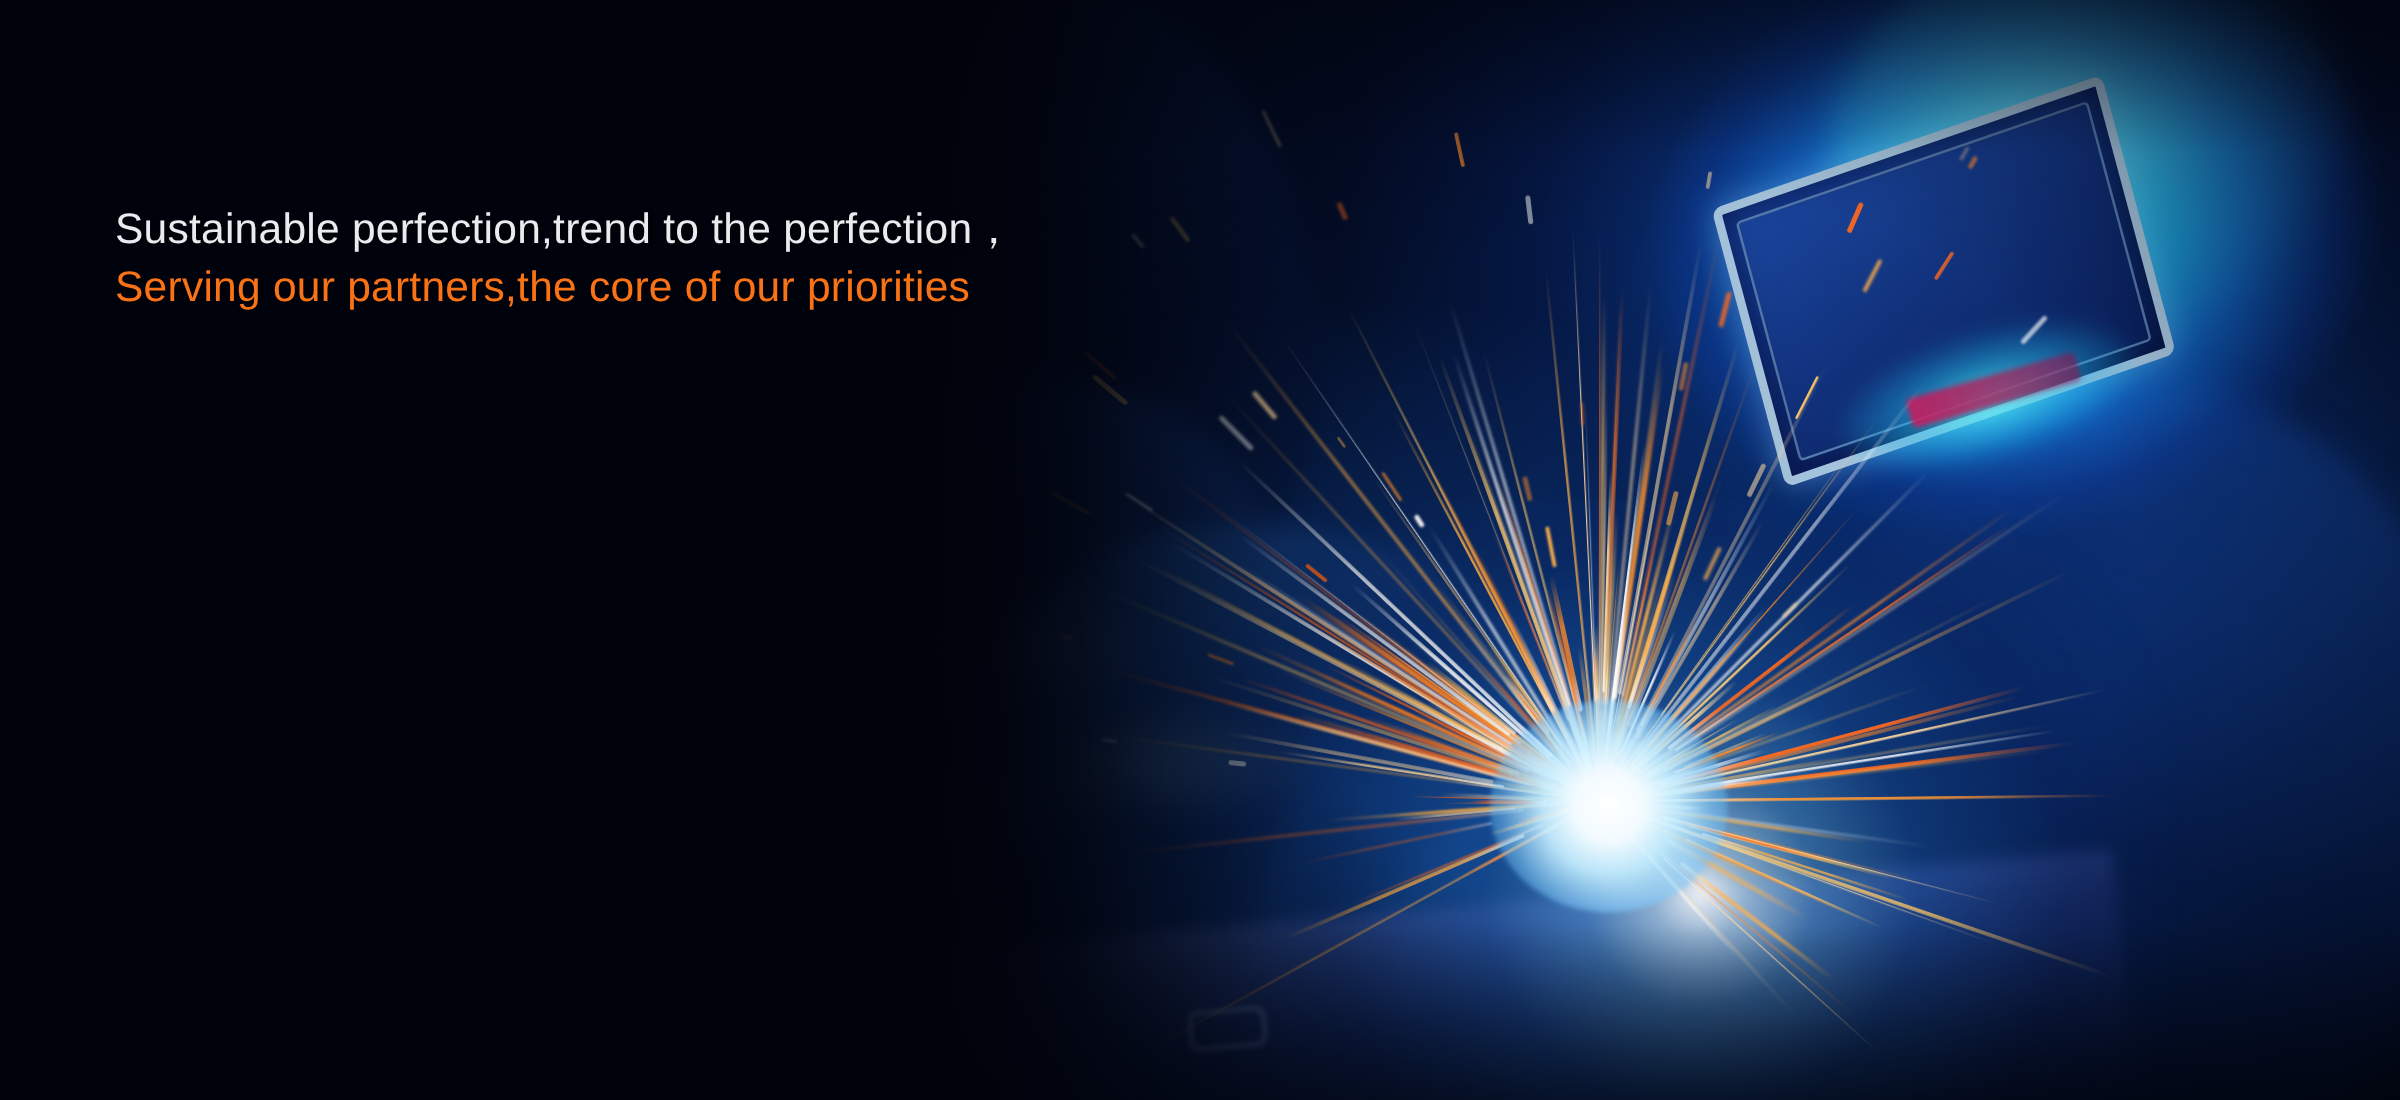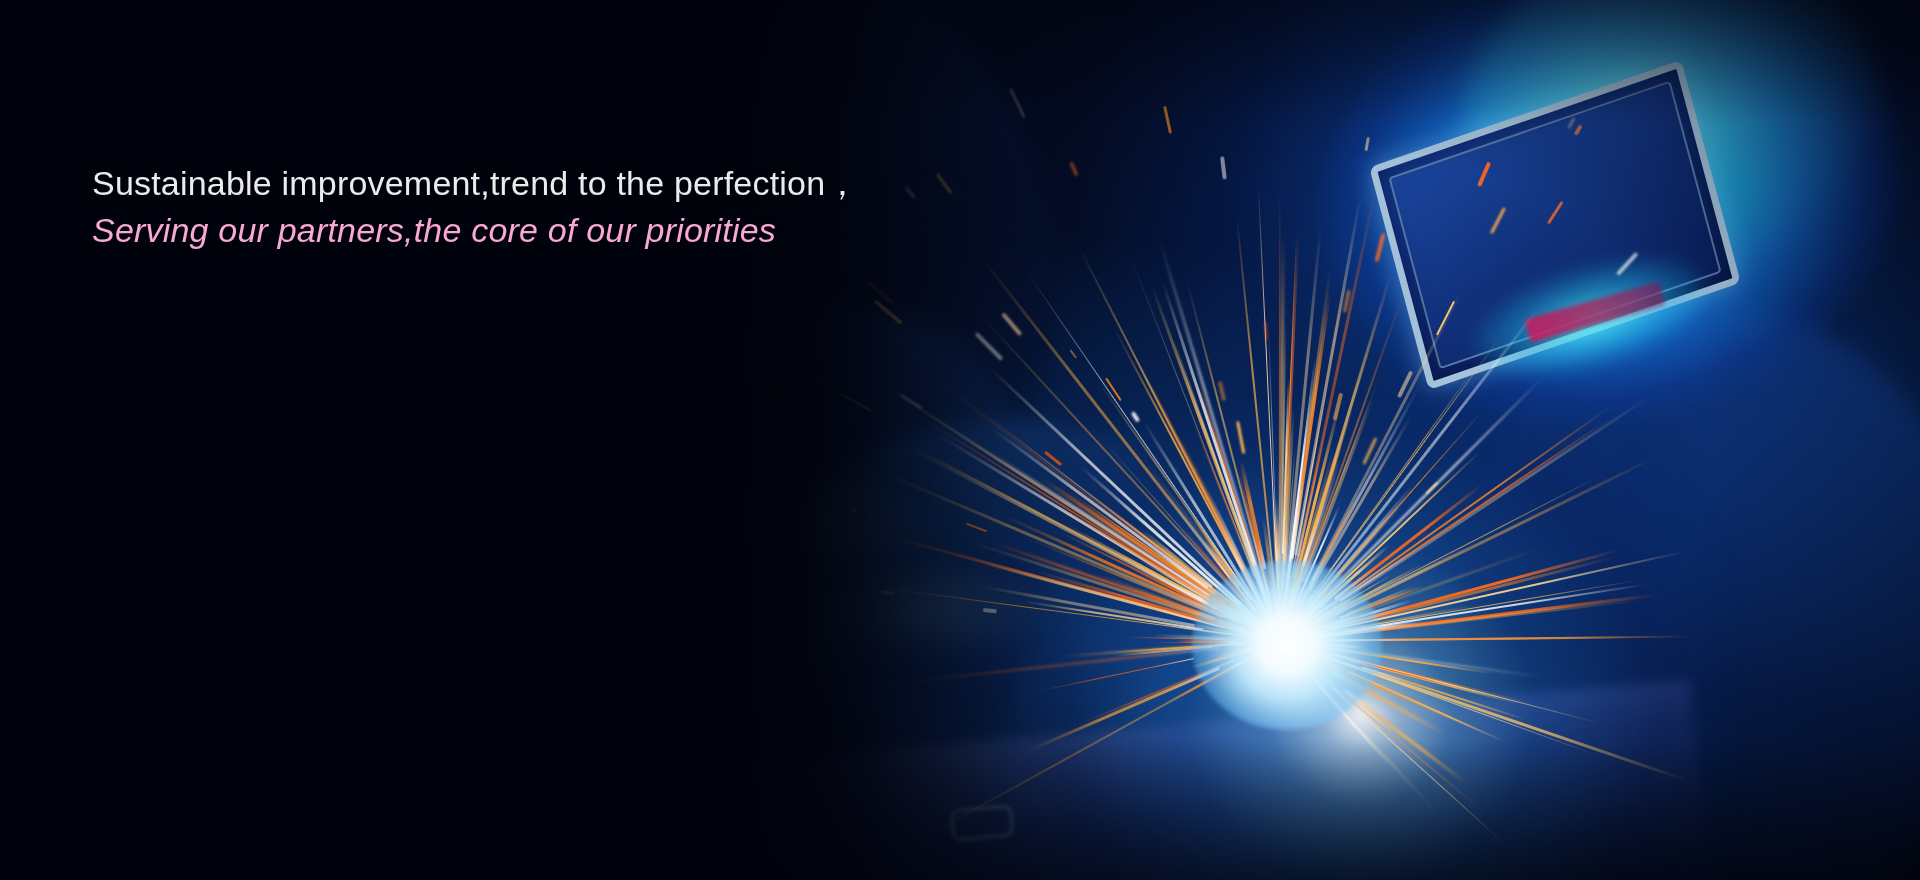--- a/index.html
+++ b/index.html
@@ -238,21 +238,21 @@
 
   .subline {
     font-size:34px;
     font-weight:400;
     line-height:47px;
     letter-spacing:.2px;
     white-space:nowrap;
     color:#e9ebee;
     text-shadow:0 1px 4px rgba(0,0,0,.65);
   }
-  .subline.second { color:#f9a8d4;font-style:italic; }
+  .subline.second { color:#f97316; }
 
   .sub-wrap { margin-top:22px; }
 </style>
 </head>
 <body>
 
 <div id="banner">
 
   <div class="photo">
     <div class="photo-base"></div>
@@ -528,18 +528,18 @@
     <div class="arc-core"></div>
 
     <div class="photo-vignette"></div>
     <div class="photo-edge"></div>
     <div class="photo-fade"></div>
   </div>
 
   <div class="copy">
 
     <div class="sub-wrap">
-      <div class="subline">Sustainable improvement,trend to the perfection，</div>
+      <div class="subline">Sustainable perfection,trend to the perfection，</div>
       <div class="subline second">Serving our partners,the core of our priorities</div>
     </div>
   </div>
 
 </div>
 
 </body></html>

